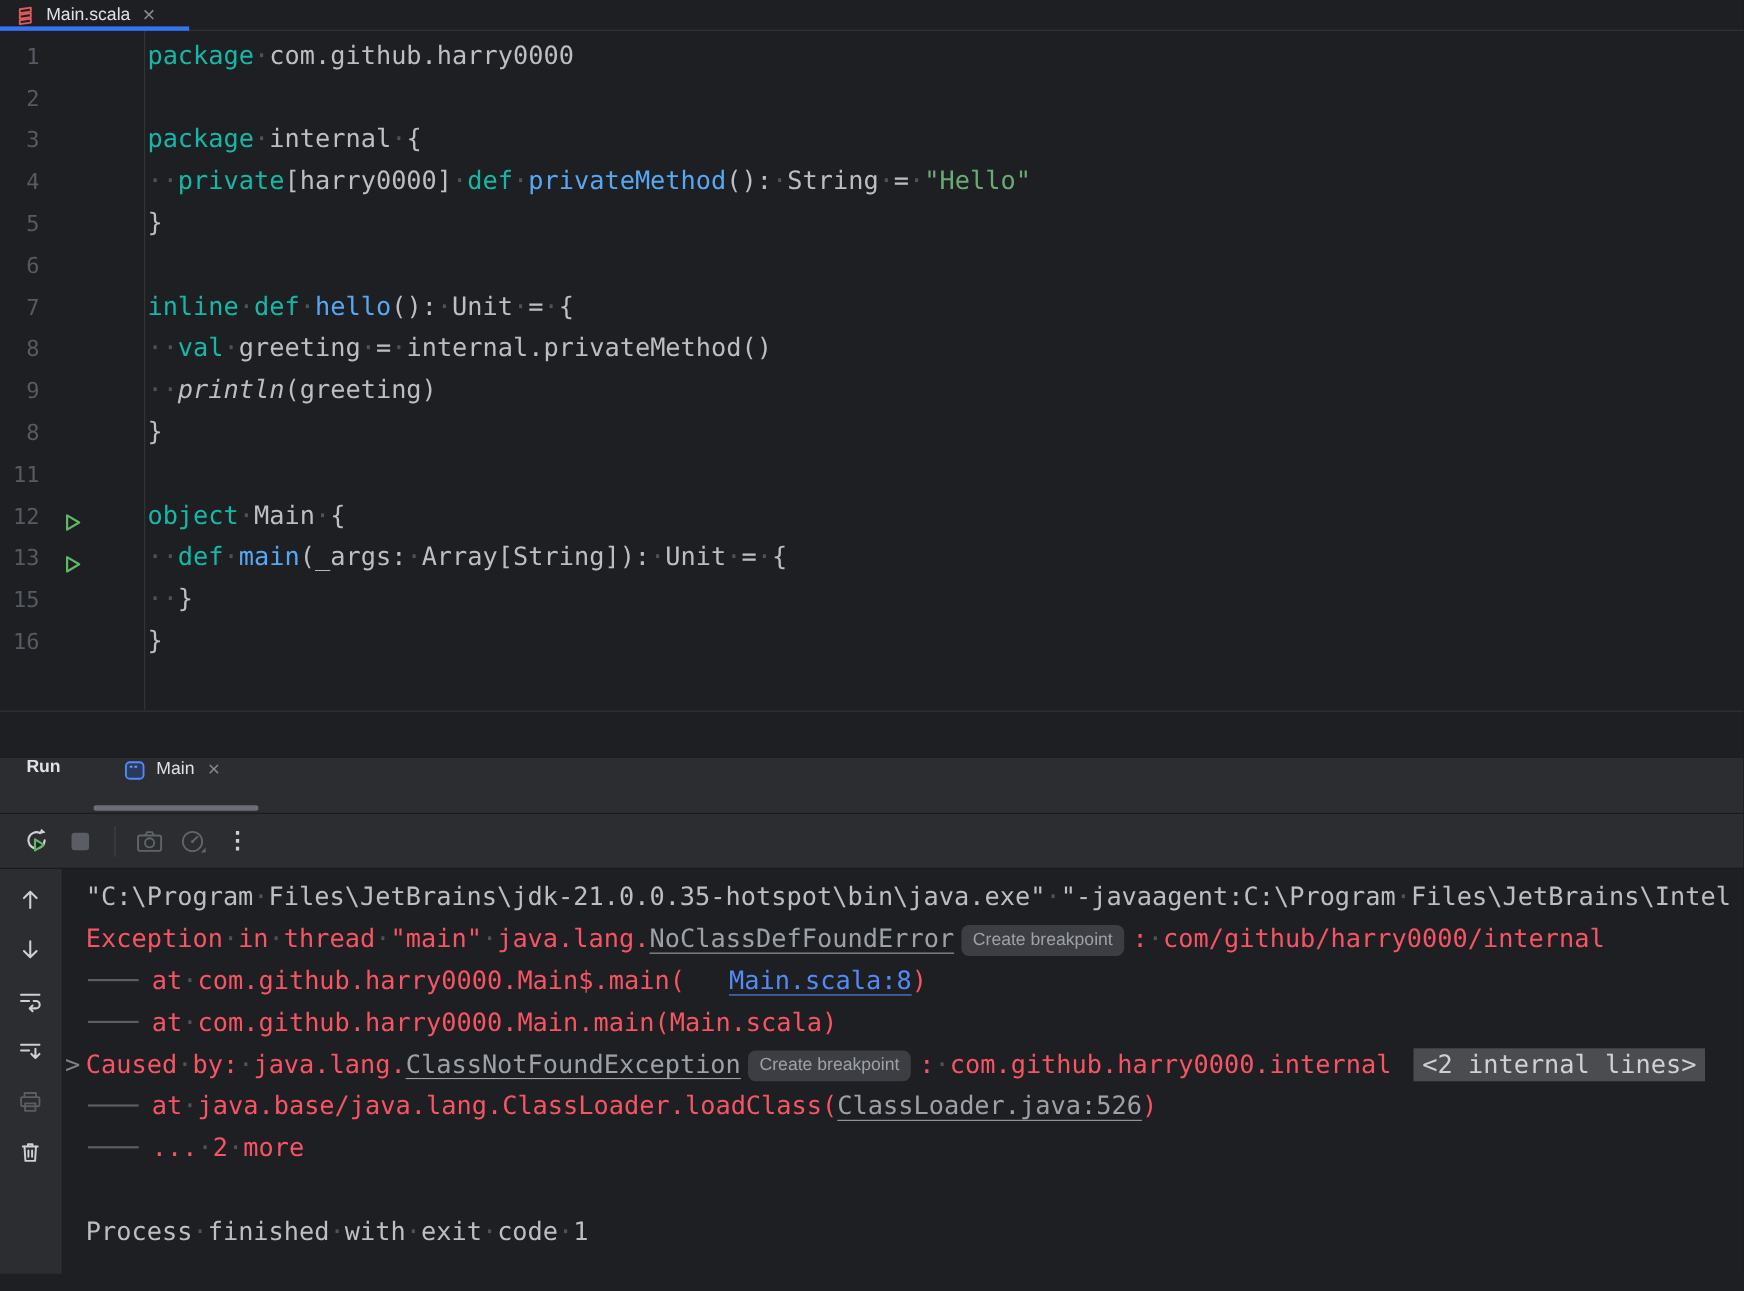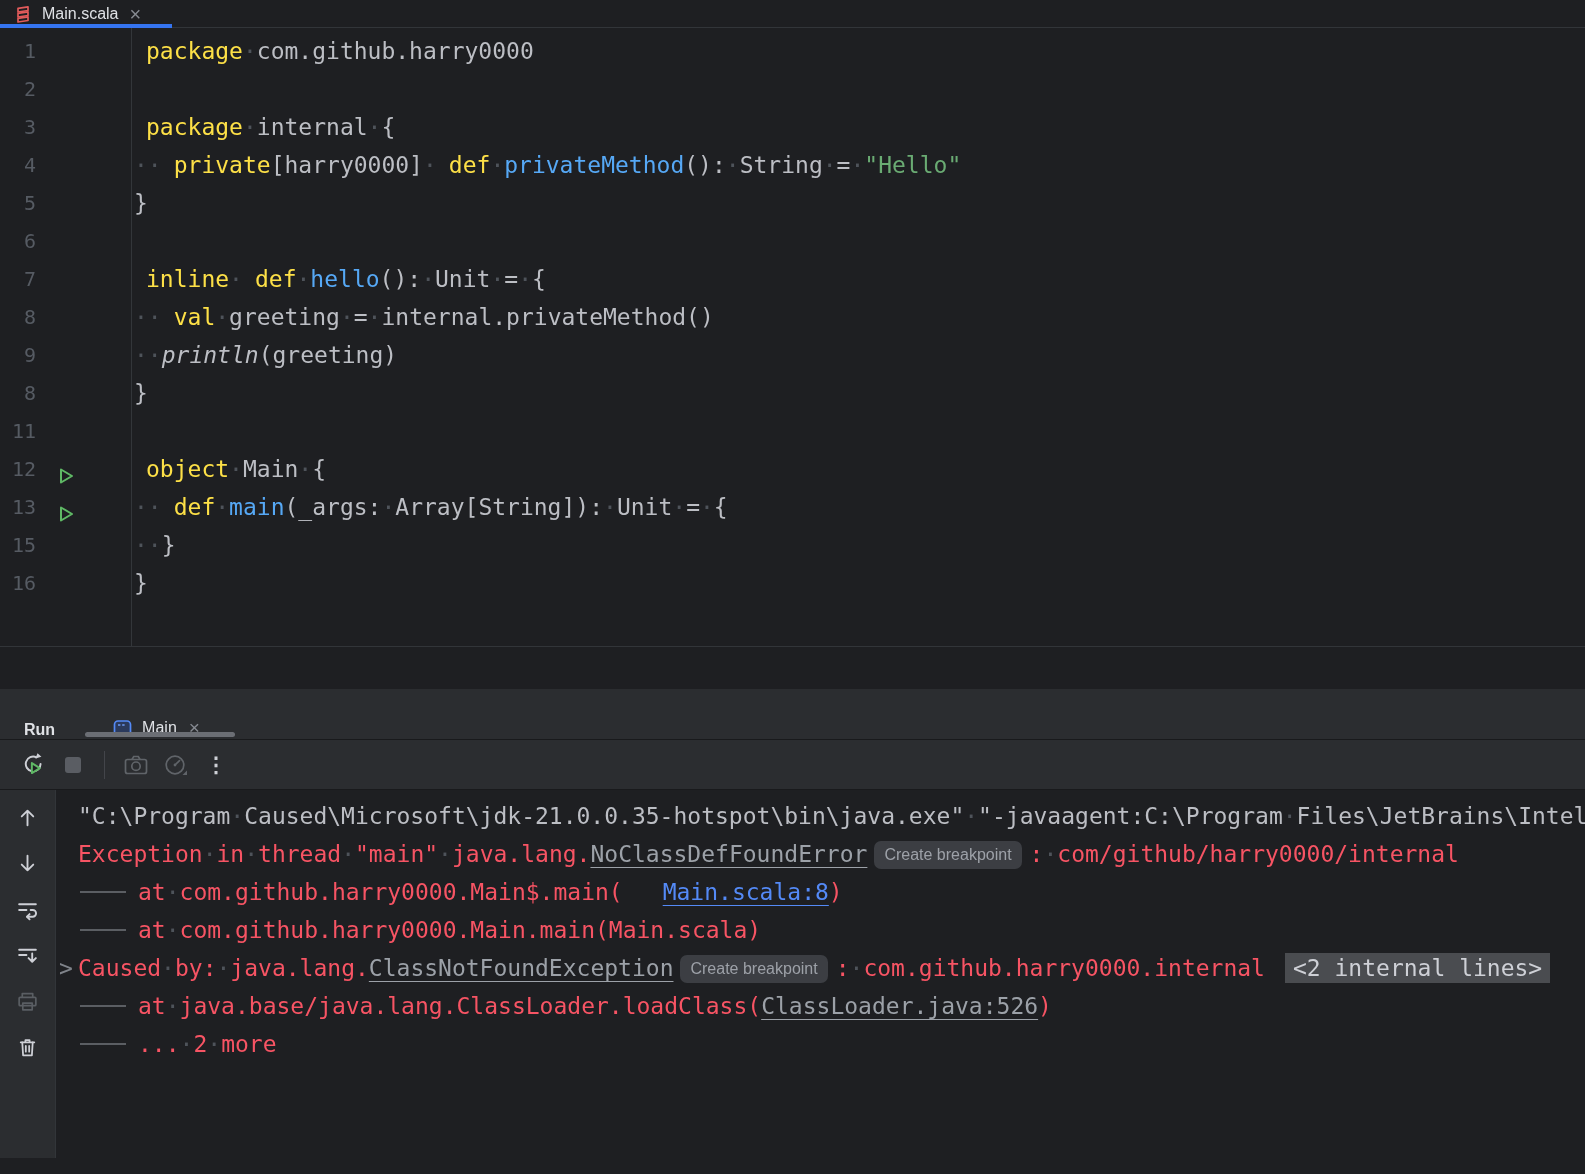--- a/index.html
+++ b/index.html
@@ -21,35 +21,35 @@
   .editor { height:619px; border-bottom:1px solid #323539; position:relative;
             padding-top:4px; overflow:hidden; }
   .editor .vline { position:absolute; left:131px; top:0; bottom:0; width:1px;
                    background:#33363a; }
   .eline { display:flex; height:38px; line-height:38px; white-space:pre;
            font-family:"DejaVu Sans Mono", monospace; font-size:23px; }
   .ln { width:36px; text-align:right; color:#565b63; font-size:20px; flex:none; }
   .gut { width:95px; flex:none; position:relative; }
   .runmark { position:absolute; left:20px; top:9px; width:20px; height:20px; cursor:pointer; }
   .codetext { padding-left:3px; color:#bcbec4; }
-  .sg-k { color:#fde047;margin-left:12px; }
+  .sg-k { color:#14b8a6; }
   .sg-f { color:#56a8f5; }
   .sg-s { color:#6aab73; }
   .sg-d { color:#bcbec4; }
   .sg-i { color:#bcbec4; font-style:italic; }
   .sg-w { color:#4e535a; }
   .guide { display:inline-block; width:0; border-left:1px solid #3b4047; height:38px;
            vertical-align:top; }
 
   
   .gap { height:42px; background:#1e1f22; }
 
   
   .run-header { height:51px; background:#2b2d30; border-bottom:1px solid #191a1c;
-                display:flex; align-items:flex-end; position:relative; }
+                display:flex; align-items:flex-start; position:relative; }
   .run-label { color:#dfe1e5; font-weight:700; font-size:16px; margin-left:24px; }
   .runtab { display:flex; align-items:center; gap:10px; margin-left:58px; cursor:pointer; }
   .runtab-title { color:#dfe1e5; font-size:16px; }
   .runtab-close { color:#868a91; font-size:19px; padding:0 2px; }
   .runtab-underline { position:absolute; left:85px; bottom:2px; width:150px; height:5px;
                       border-radius:3px; background:#6b6e74; }
 
   .run-toolbar { height:49px; background:#2b2d30; display:flex; align-items:center;
                  padding-left:20px; gap:14px; }
   .tbtn { width:26px; height:26px; display:flex; align-items:center; justify-content:center;
@@ -209,23 +209,24 @@
     <span class="gbtn">
       <svg width="23" height="23" viewBox="0 0 22 22" fill="none" stroke="#ced0d6" stroke-width="1.7" stroke-linecap="round" stroke-linejoin="round">
         <path d="M4.5 6 H17.5 M9 6 V4 H13 V6"></path>
         <path d="M6 6 L6.8 18.5 H15.2 L16 6"></path>
         <path d="M9.4 9.5 V15 M12.6 9.5 V15"></path>
       </svg>
     </span>
   </div>
   <div class="console">
     <div>
-        <div class="cline"><span class="sg-out">"C:\Program</span><span class="sg-w">·</span><span class="sg-out">Caused\Microsoft\jdk-21.0.0.35-hotspot\bin\java.exe"</span><span class="sg-w">·</span><span class="sg-out">"-javaagent:C:\Program</span><span class="sg-w">·</span><span class="sg-out">Files\JetBrains\Intel</span></div>
+        <div class="cline"><span class="sg-out">"C:\Program</span><span class="sg-w">·</span><span class="sg-out">Files\JetBrains\jdk-21.0.0.35-hotspot\bin\java.exe"</span><span class="sg-w">·</span><span class="sg-out">"-javaagent:C:\Program</span><span class="sg-w">·</span><span class="sg-out">Files\JetBrains\Intel</span></div>
         <div class="cline"><span class="sg-err">Exception</span><span class="sg-w">·</span><span class="sg-err">in</span><span class="sg-w">·</span><span class="sg-err">thread</span><span class="sg-w">·</span><span class="sg-err">"main"</span><span class="sg-w">·</span><span class="sg-err">java.lang.</span><span class="sg-gl">NoClassDefFoundError</span><span class="badge">Create breakpoint</span><span class="sg-err">:</span><span class="sg-w">·</span><span class="sg-err">com/github/harry0000/internal</span></div>
         <div class="cline"><span class="tabline"></span><span class="sg-err">at</span><span class="sg-w">·</span><span class="sg-err">com.github.harry0000.Main$.main(</span><span class="sg-bl">Main.scala:8</span><span class="sg-err">)</span></div>
         <div class="cline"><span class="tabline"></span><span class="sg-err">at</span><span class="sg-w">·</span><span class="sg-err">com.github.harry0000.Main.main(Main.scala)</span></div>
         <div class="cline"><span class="chev">&gt;</span><span class="sg-err">Caused</span><span class="sg-w">·</span><span class="sg-err">by:</span><span class="sg-w">·</span><span class="sg-err">java.lang.</span><span class="sg-gl">ClassNotFoundException</span><span class="badge">Create breakpoint</span><span class="sg-err">:</span><span class="sg-w">·</span><span class="sg-err">com.github.harry0000.internal</span><span class="fold">&lt;2 internal lines&gt;</span></div>
         <div class="cline"><span class="tabline"></span><span class="sg-err">at</span><span class="sg-w">·</span><span class="sg-err">java.base/java.lang.ClassLoader.loadClass(</span><span class="sg-gl">ClassLoader.java:526</span><span class="sg-err">)</span></div>
         <div class="cline"><span class="tabline"></span><span class="sg-err">...</span><span class="sg-w">·</span><span class="sg-err">2</span><span class="sg-w">·</span><span class="sg-err">more</span></div>
         <div class="cline"></div>
+        <div class="cline"><span class="sg-out">Process</span><span class="sg-w">·</span><span class="sg-out">finished</span><span class="sg-w">·</span><span class="sg-out">with</span><span class="sg-w">·</span><span class="sg-out">exit</span><span class="sg-w">·</span><span class="sg-out">code</span><span class="sg-w">·</span><span class="sg-out">1</span></div>
       </div>
   </div>
 </div>
 
 </body></html>

